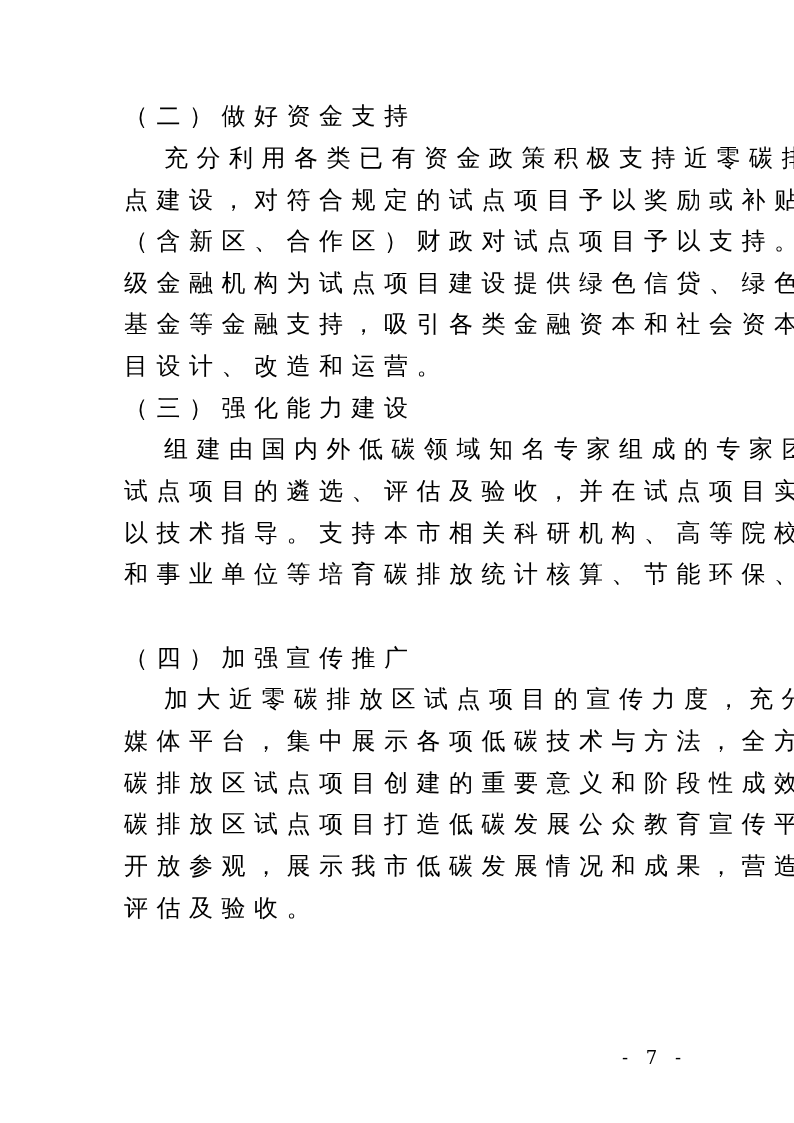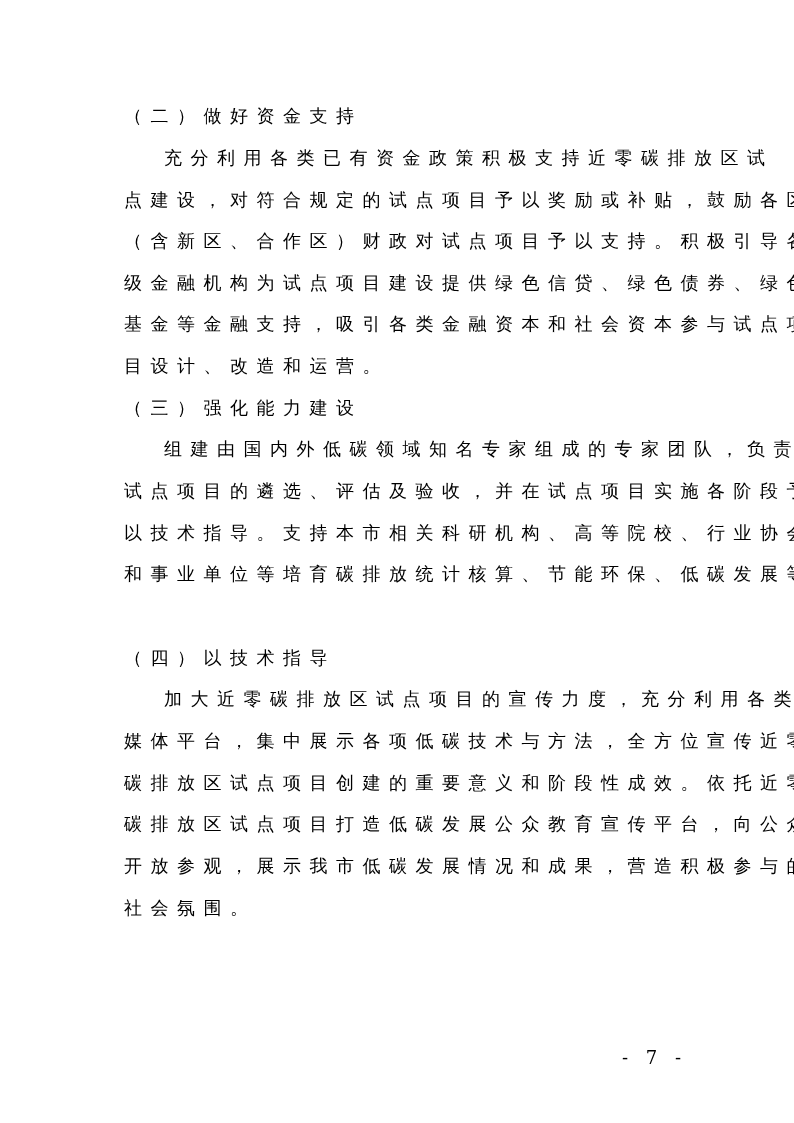--- a/index.html
+++ b/index.html
@@ -1,19 +1,19 @@
 <!DOCTYPE html>
 <html><head>
 <meta charset="utf-8">
 <style>
   html, body { margin: 0; padding: 0; background: #ffffff; }
   body { width: 794px; height: 1123px; position: relative; overflow: hidden;
          font-family: "DejaVu Serif", "Liberation Serif", serif; color: #000; }
   .page { position: absolute; left: 0; top: 0; width: 794px; height: 1123px; }
-  .line { position: absolute; left: 124px; width: 560px; font-size: 18px; line-height: 24px;
+  .line { position: absolute; left: 124px; width: 560px; font-size: 24px; line-height: 24px;
           letter-spacing: 8.5px; white-space: nowrap; }
   .heading { left: 124px; }
   .indent { left: 164px; }
   .attach { left: 160px; letter-spacing: 6px; }
   .pagenum { position: absolute; left: 622px; top: 1047px; font-size: 18px; letter-spacing: 6px; }
 </style>
 </head>
 <body>
 
 <div class="page">
@@ -24,23 +24,23 @@
   <div class="line" style="top:271px">级金融机构为试点项目建设提供绿色信贷、绿色债券、绿色</div>
   <div class="line" style="top:312px">基金等金融支持，吸引各类金融资本和社会资本参与试点项</div>
   <div class="line" style="top:354px">目设计、改造和运营。</div>
 
   <div class="line heading" style="top:396px">（三）强化能力建设</div>
   <div class="line indent" style="top:437px">组建由国内外低碳领域知名专家组成的专家团队，负责</div>
   <div class="line" style="top:479px">试点项目的遴选、评估及验收，并在试点项目实施各阶段予</div>
   <div class="line" style="top:521px">以技术指导。支持本市相关科研机构、高等院校、行业协会</div>
   <div class="line" style="top:562px">和事业单位等培育碳排放统计核算、节能环保、低碳发展等</div>
 
-  <div class="line heading" style="top:646px">（四）以技术指导</div>
+  <div class="line heading" style="top:646px">（四）加强宣传推广</div>
   <div class="line indent" style="top:687px">加大近零碳排放区试点项目的宣传力度，充分利用各类</div>
   <div class="line" style="top:729px">媒体平台，集中展示各项低碳技术与方法，全方位宣传近零</div>
   <div class="line" style="top:771px">碳排放区试点项目创建的重要意义和阶段性成效。依托近零</div>
   <div class="line" style="top:812px">碳排放区试点项目打造低碳发展公众教育宣传平台，向公众</div>
   <div class="line" style="top:854px">开放参观，展示我市低碳发展情况和成果，营造积极参与的</div>
-  <div class="line" style="top:896px">社会氛围。</div>
+  <div class="line" style="top:896px">评估及验收。</div>
 
 
   <div class="pagenum">- 7 -</div>
 </div>
 
 </body></html>

